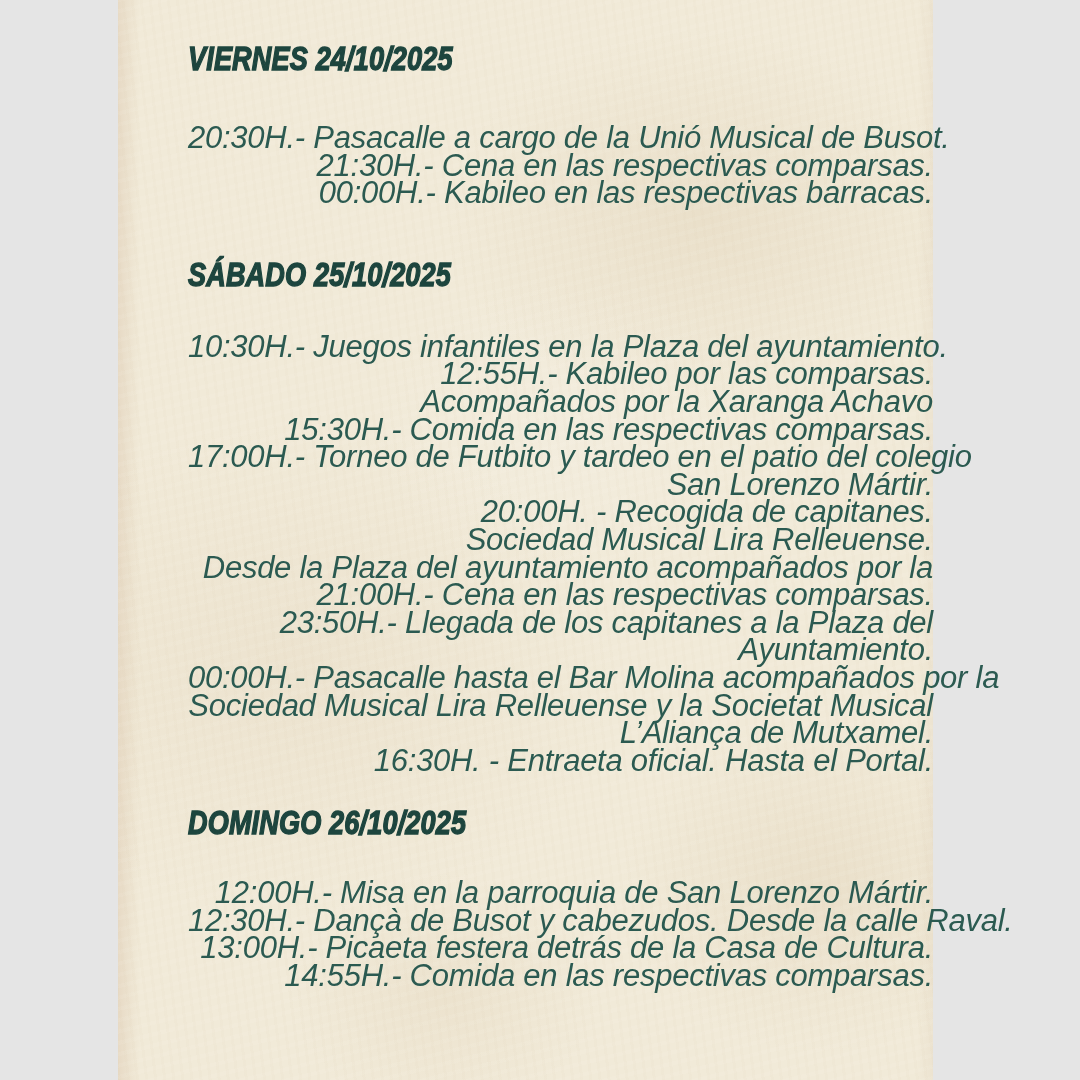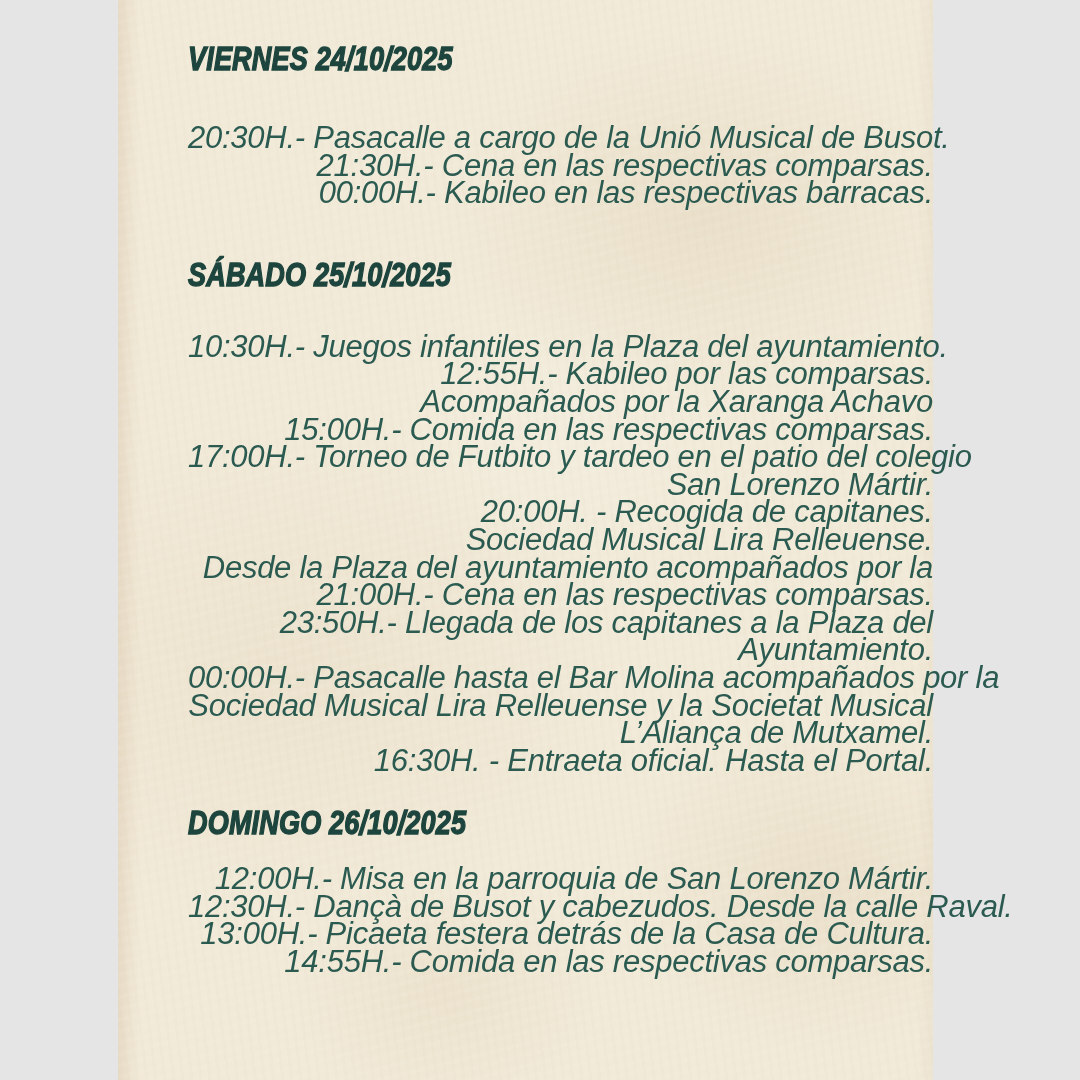--- a/index.html
+++ b/index.html
@@ -75,21 +75,21 @@
     white-space: nowrap;
     text-align: right;
   }
 
   
   .section-viernes .day-title { margin-top: 42px; }
   .section-viernes .event-list { margin-top: 48px; }
   .section-sabado .day-title { margin-top: 51px; }
   .section-sabado .event-list { margin-top: 41px; }
   .section-domingo .day-title { margin-top: 32px; }
-  .section-domingo .event-list { margin-top: 25px; }
+  .section-domingo .event-list { margin-top: 39px; }
 </style>
 </head>
 <body>
 
 <div class="poster">
   <div class="paper"></div>
 
   <main class="schedule">
 
     <section class="section-viernes">
@@ -100,21 +100,21 @@
           <div class="event-line">00:00H.- Kabileo en las respectivas barracas.</div>
         </div>
     </section>
 
     <section class="section-sabado">
       <h2 class="day-title">SÁBADO 25/10/2025</h2>
       <div class="event-list">
           <div class="event-line">10:30H.- Juegos infantiles en la Plaza del ayuntamiento.</div>
           <div class="event-line">12:55H.- Kabileo por las comparsas.</div>
           <div class="event-line">Acompañados por la Xaranga Achavo</div>
-          <div class="event-line">15:00H.- Comida en las respectivas comparsas.</div>
+          <div class="event-line">15:30H.- Comida en las respectivas comparsas.</div>
           <div class="event-line">17:00H.- Torneo de Futbito y tardeo en el patio del colegio</div>
           <div class="event-line">San Lorenzo Mártir.</div>
           <div class="event-line">20:00H. - Recogida de capitanes.</div>
           <div class="event-line">Sociedad Musical Lira Relleuense.</div>
           <div class="event-line">Desde la Plaza del ayuntamiento acompañados por la</div>
           <div class="event-line">21:00H.- Cena en las respectivas comparsas.</div>
           <div class="event-line">23:50H.- Llegada de los capitanes a la Plaza del</div>
           <div class="event-line">Ayuntamiento.</div>
           <div class="event-line">00:00H.- Pasacalle hasta el Bar Molina acompañados por la</div>
           <div class="event-line">Sociedad Musical Lira Relleuense y la Societat Musical</div>

